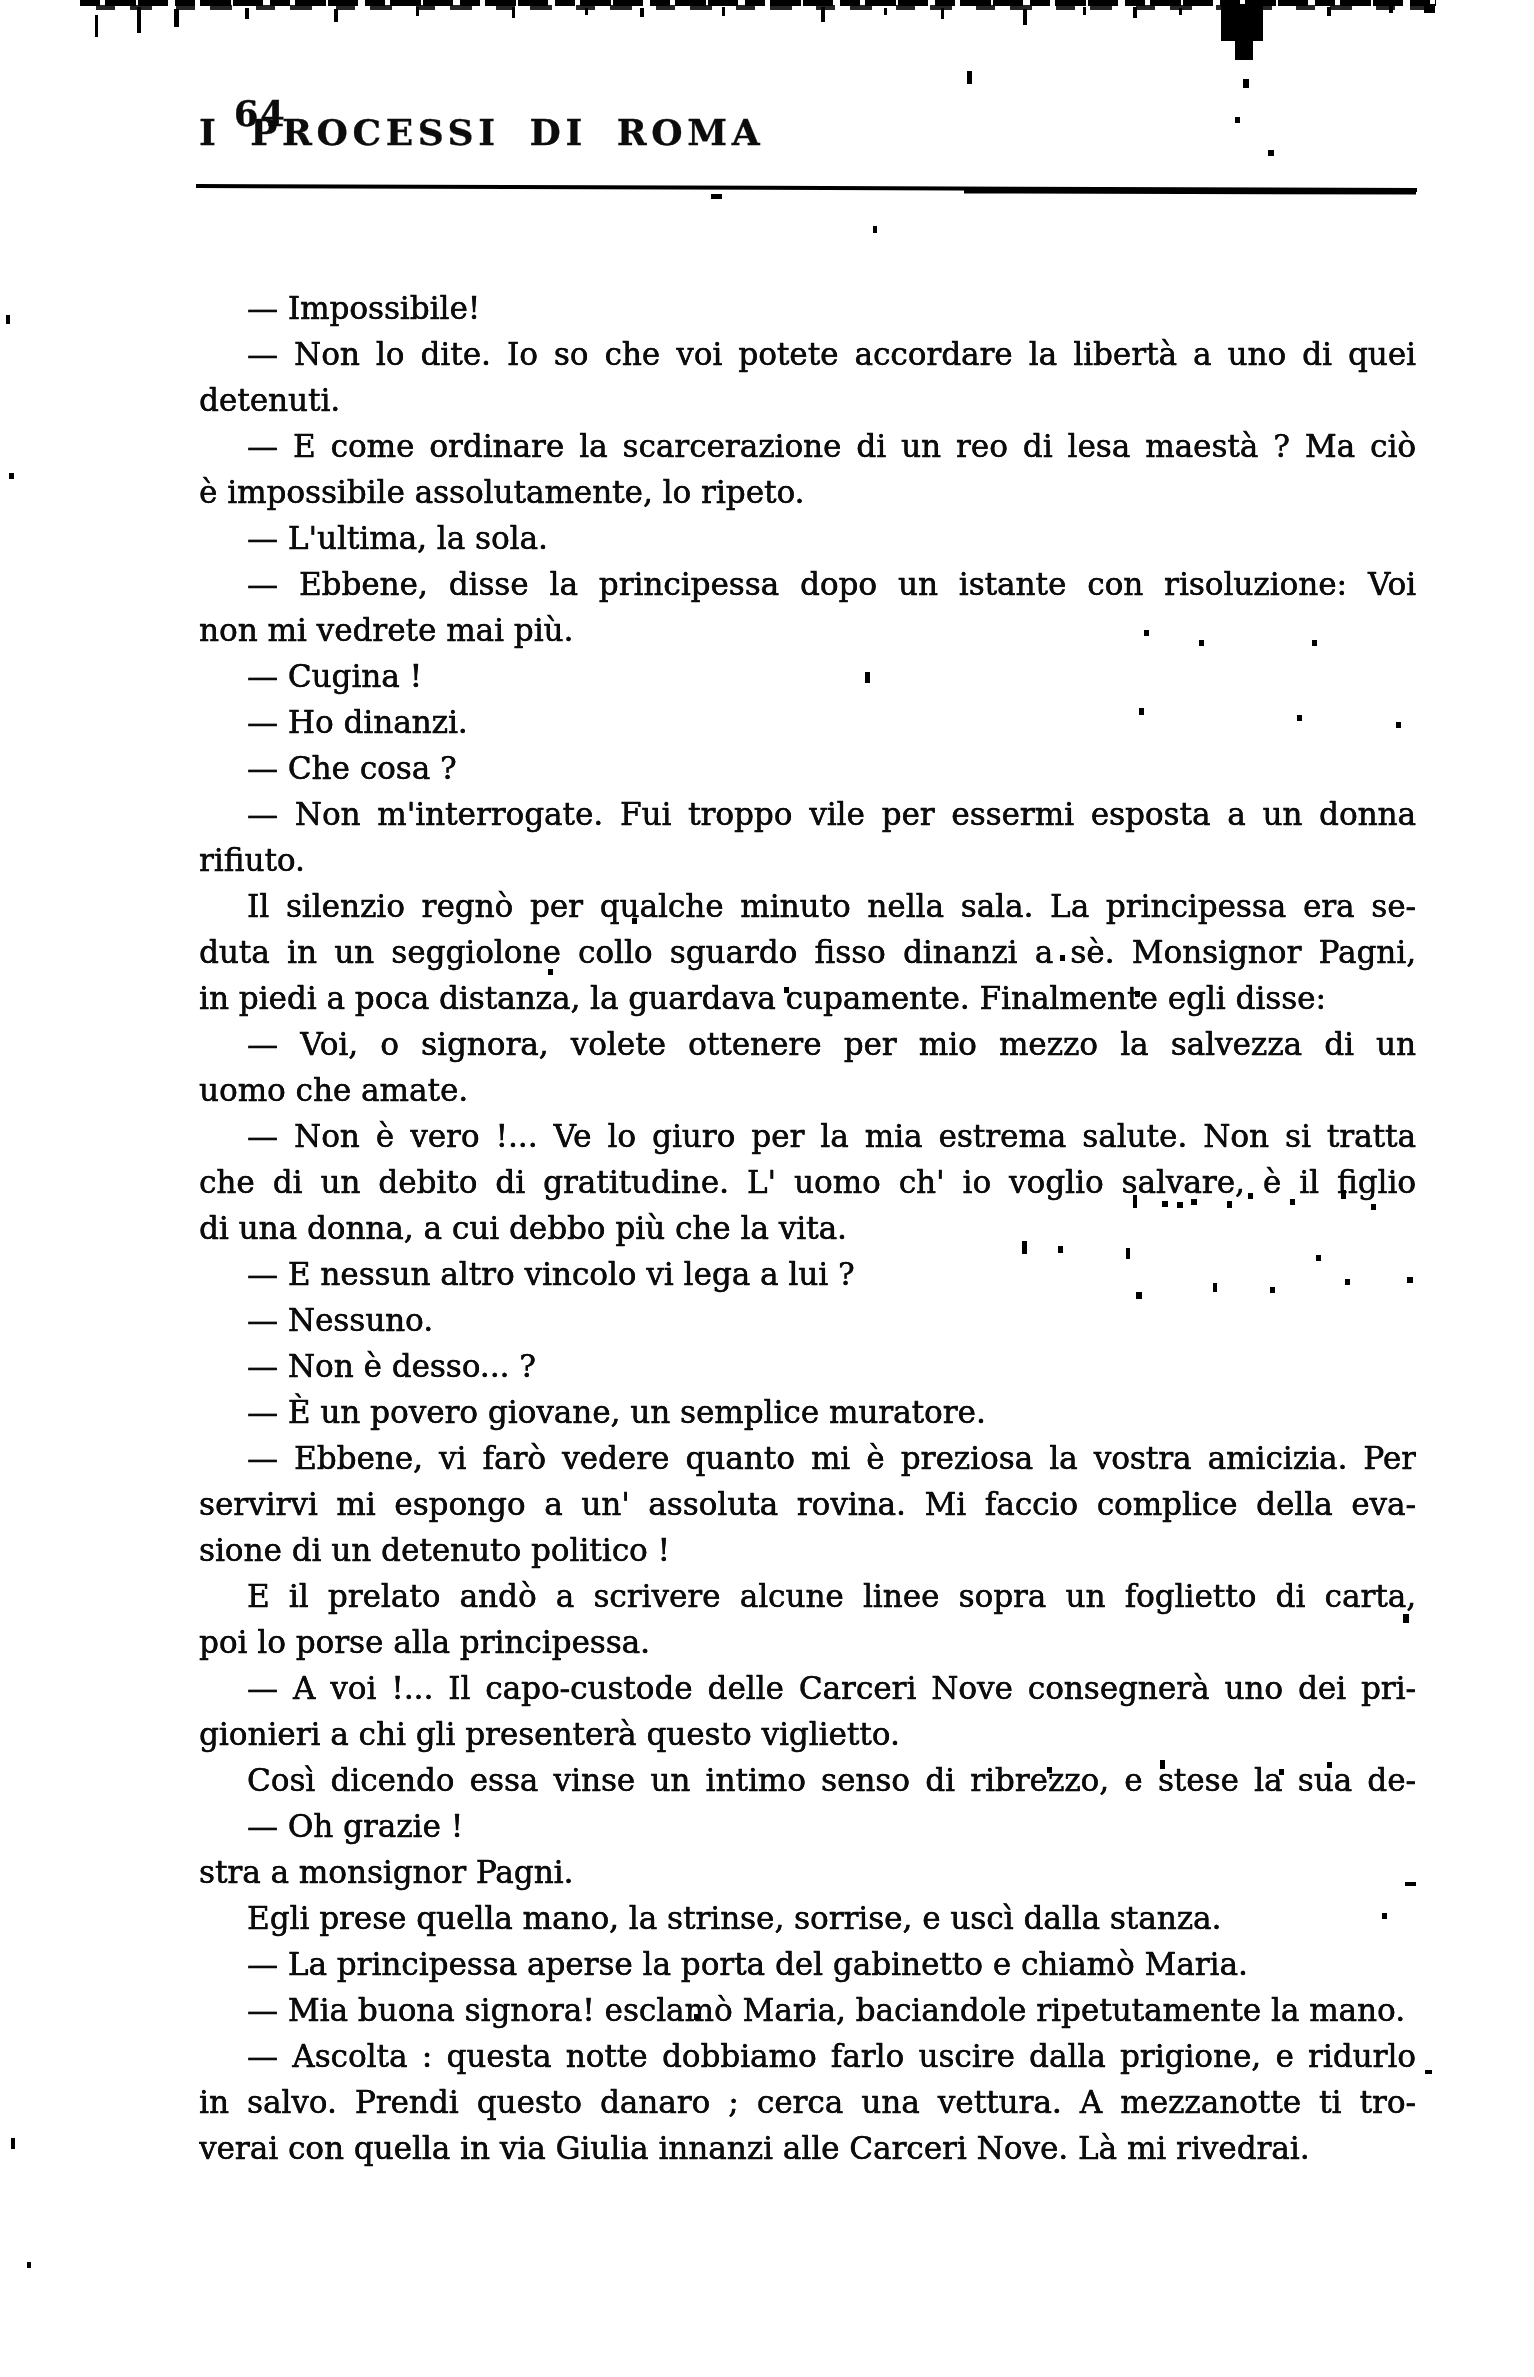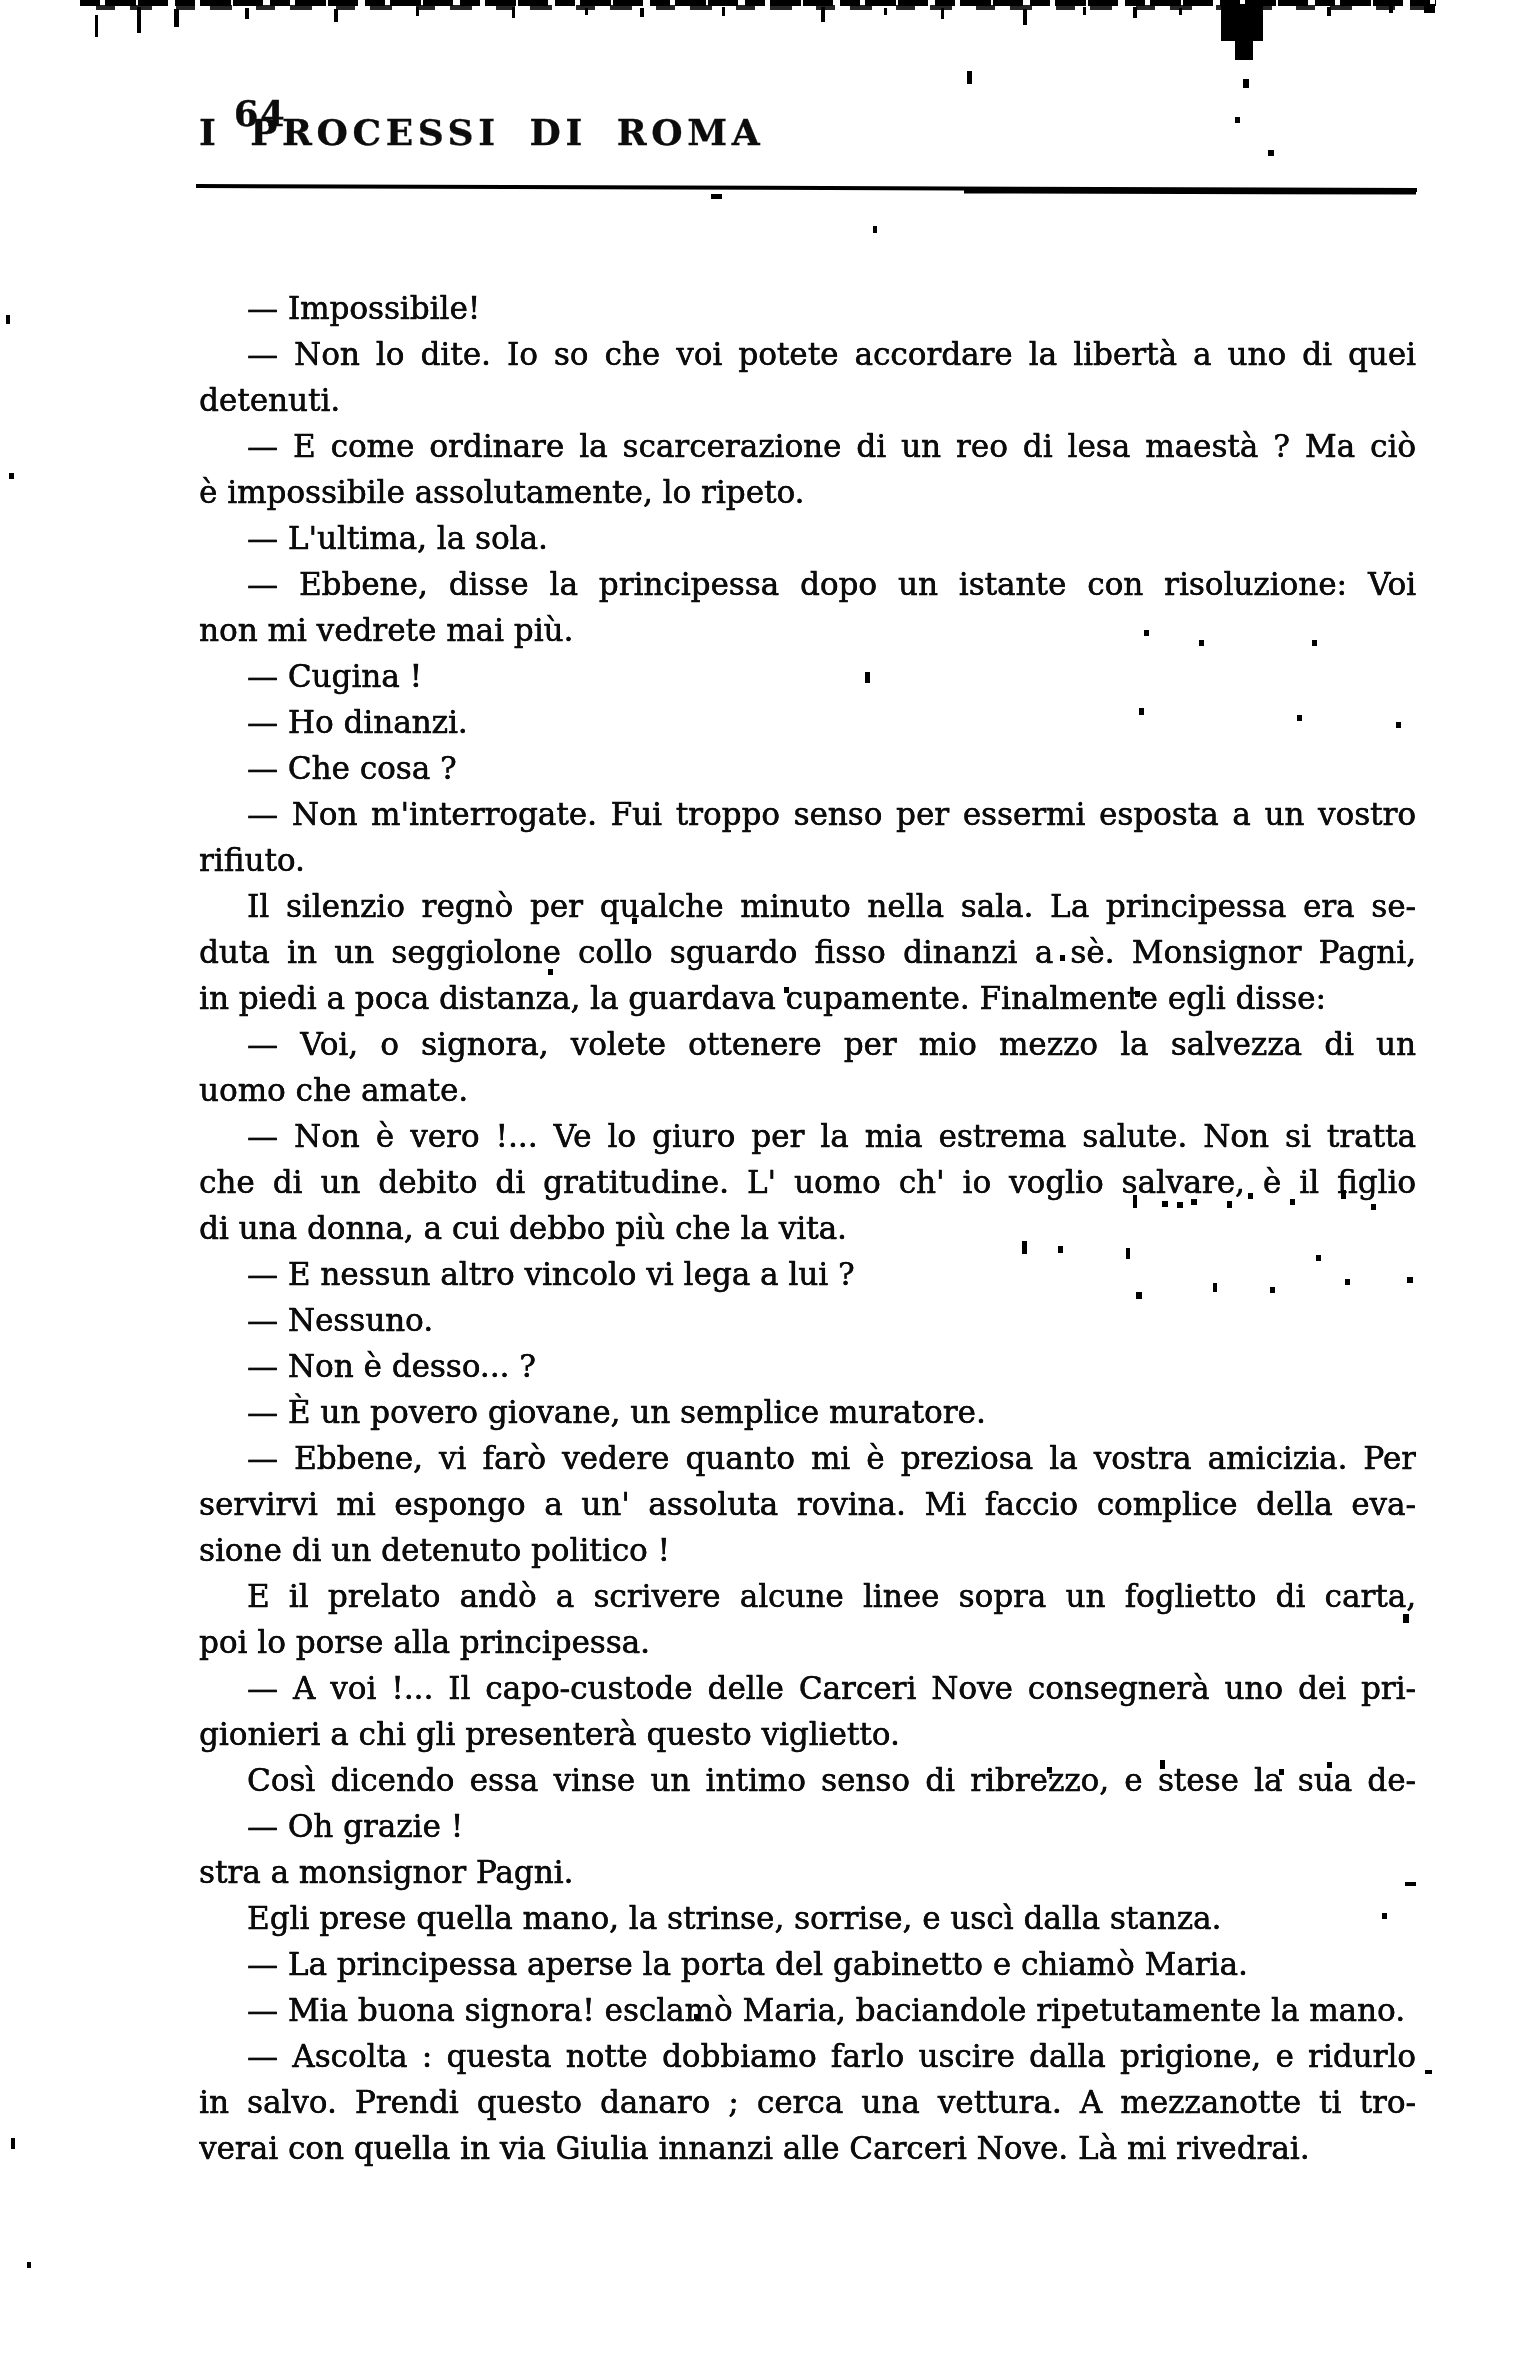--- a/index.html
+++ b/index.html
@@ -81,21 +81,21 @@
       <div class="line first">— Non lo dite. Io so che voi potete accordare la libertà a uno di quei</div>
       <div class="line last">detenuti.</div>
       <div class="line first">— E come ordinare la scarcerazione di un reo di lesa maestà ? Ma ciò</div>
       <div class="line last">è impossibile assolutamente, lo ripeto.</div>
       <div class="line first last">— L'ultima, la sola.</div>
       <div class="line first">— Ebbene, disse la principessa dopo un istante con risoluzione: Voi</div>
       <div class="line last">non mi vedrete mai più.</div>
       <div class="line first last">— Cugina !</div>
       <div class="line first last">— Ho dinanzi.</div>
       <div class="line first last">— Che cosa ?</div>
-      <div class="line first">— Non m'interrogate. Fui troppo senso per essermi esposta a un vostro</div>
+      <div class="line first">— Non m'interrogate. Fui troppo vile per essermi esposta a un donna</div>
       <div class="line last">rifiuto.</div>
       <div class="line first">Il silenzio regnò per qualche minuto nella sala. La principessa era se-</div>
       <div class="line">duta in un seggiolone collo sguardo fisso dinanzi a sè. Monsignor Pagni,</div>
       <div class="line last">in piedi a poca distanza, la guardava cupamente. Finalmente egli disse:</div>
       <div class="line first">— Voi, o signora, volete ottenere per mio mezzo la salvezza di un</div>
       <div class="line last">uomo che amate.</div>
       <div class="line first">— Non è vero !... Ve lo giuro per la mia estrema salute. Non si tratta</div>
       <div class="line">che di un debito di gratitudine. L' uomo ch' io voglio salvare, è il figlio</div>
       <div class="line last">di una donna, a cui debbo più che la vita.</div>
       <div class="line first last">— E nessun altro vincolo vi lega a lui ?</div>

